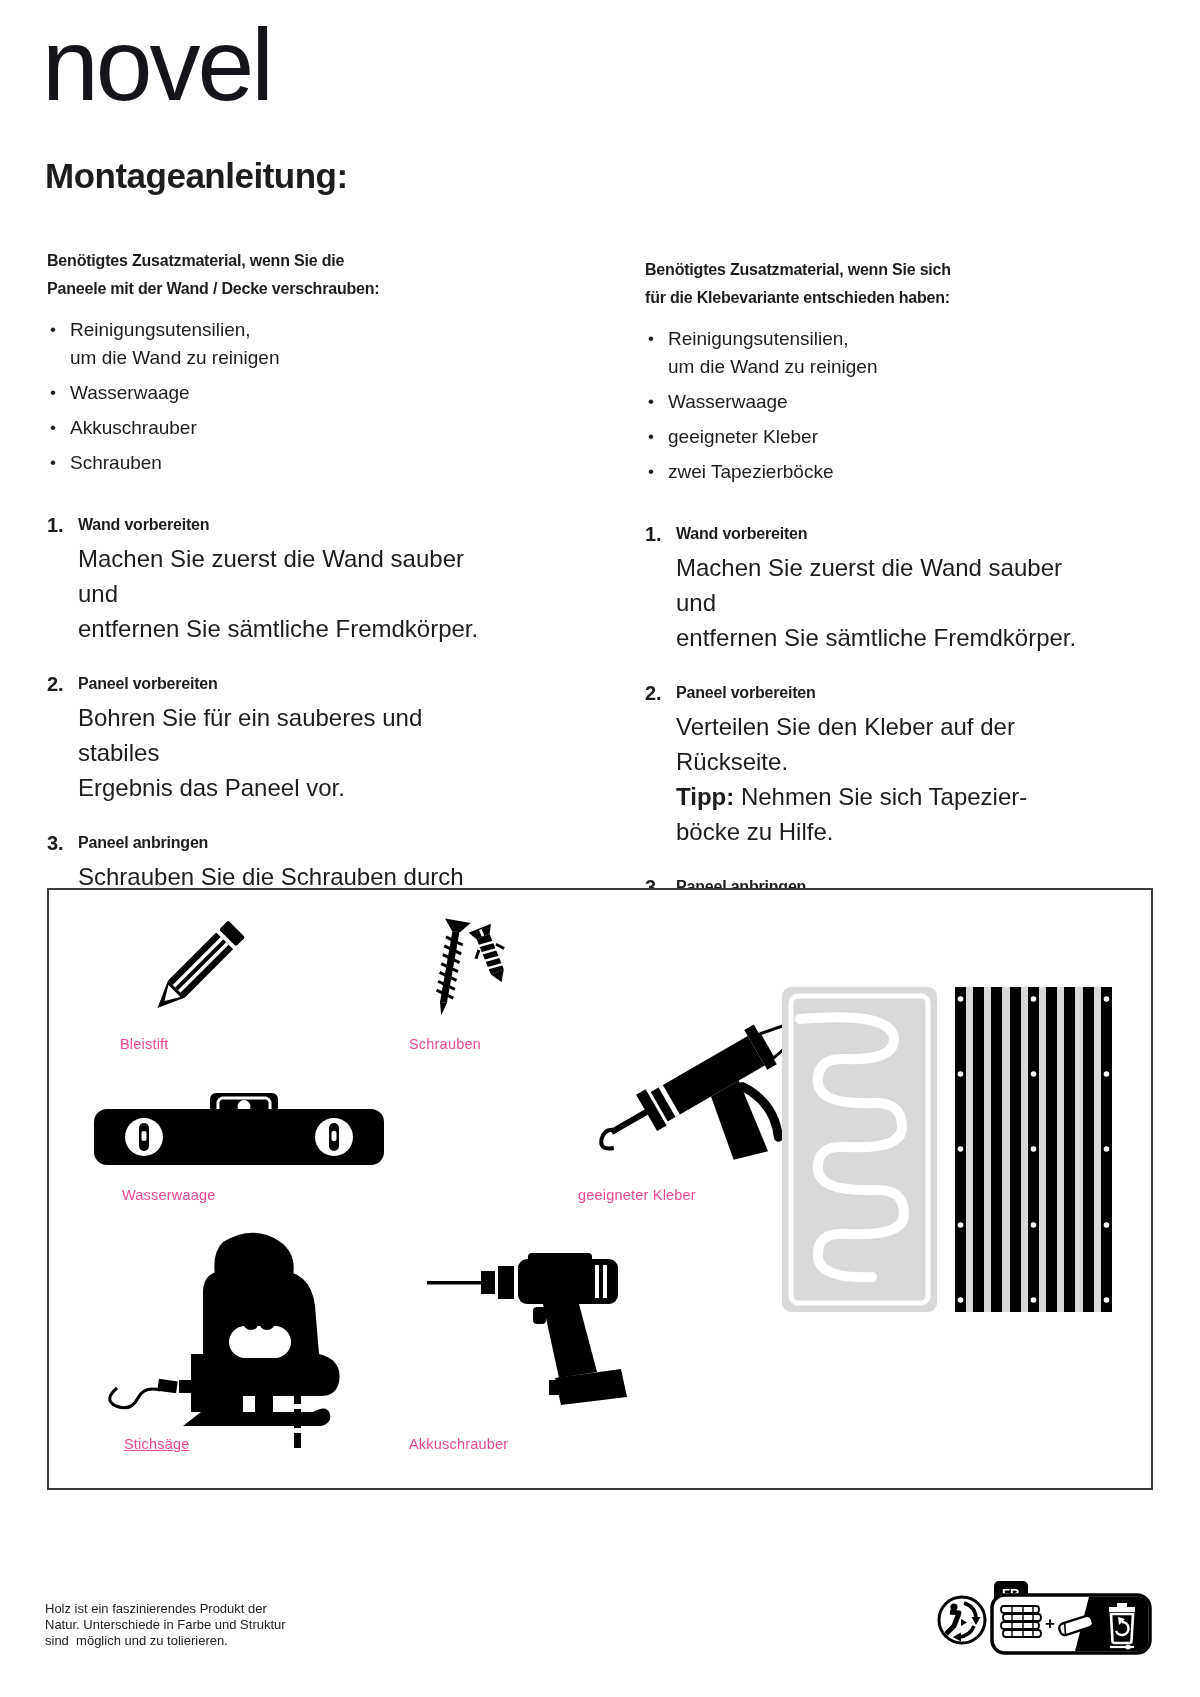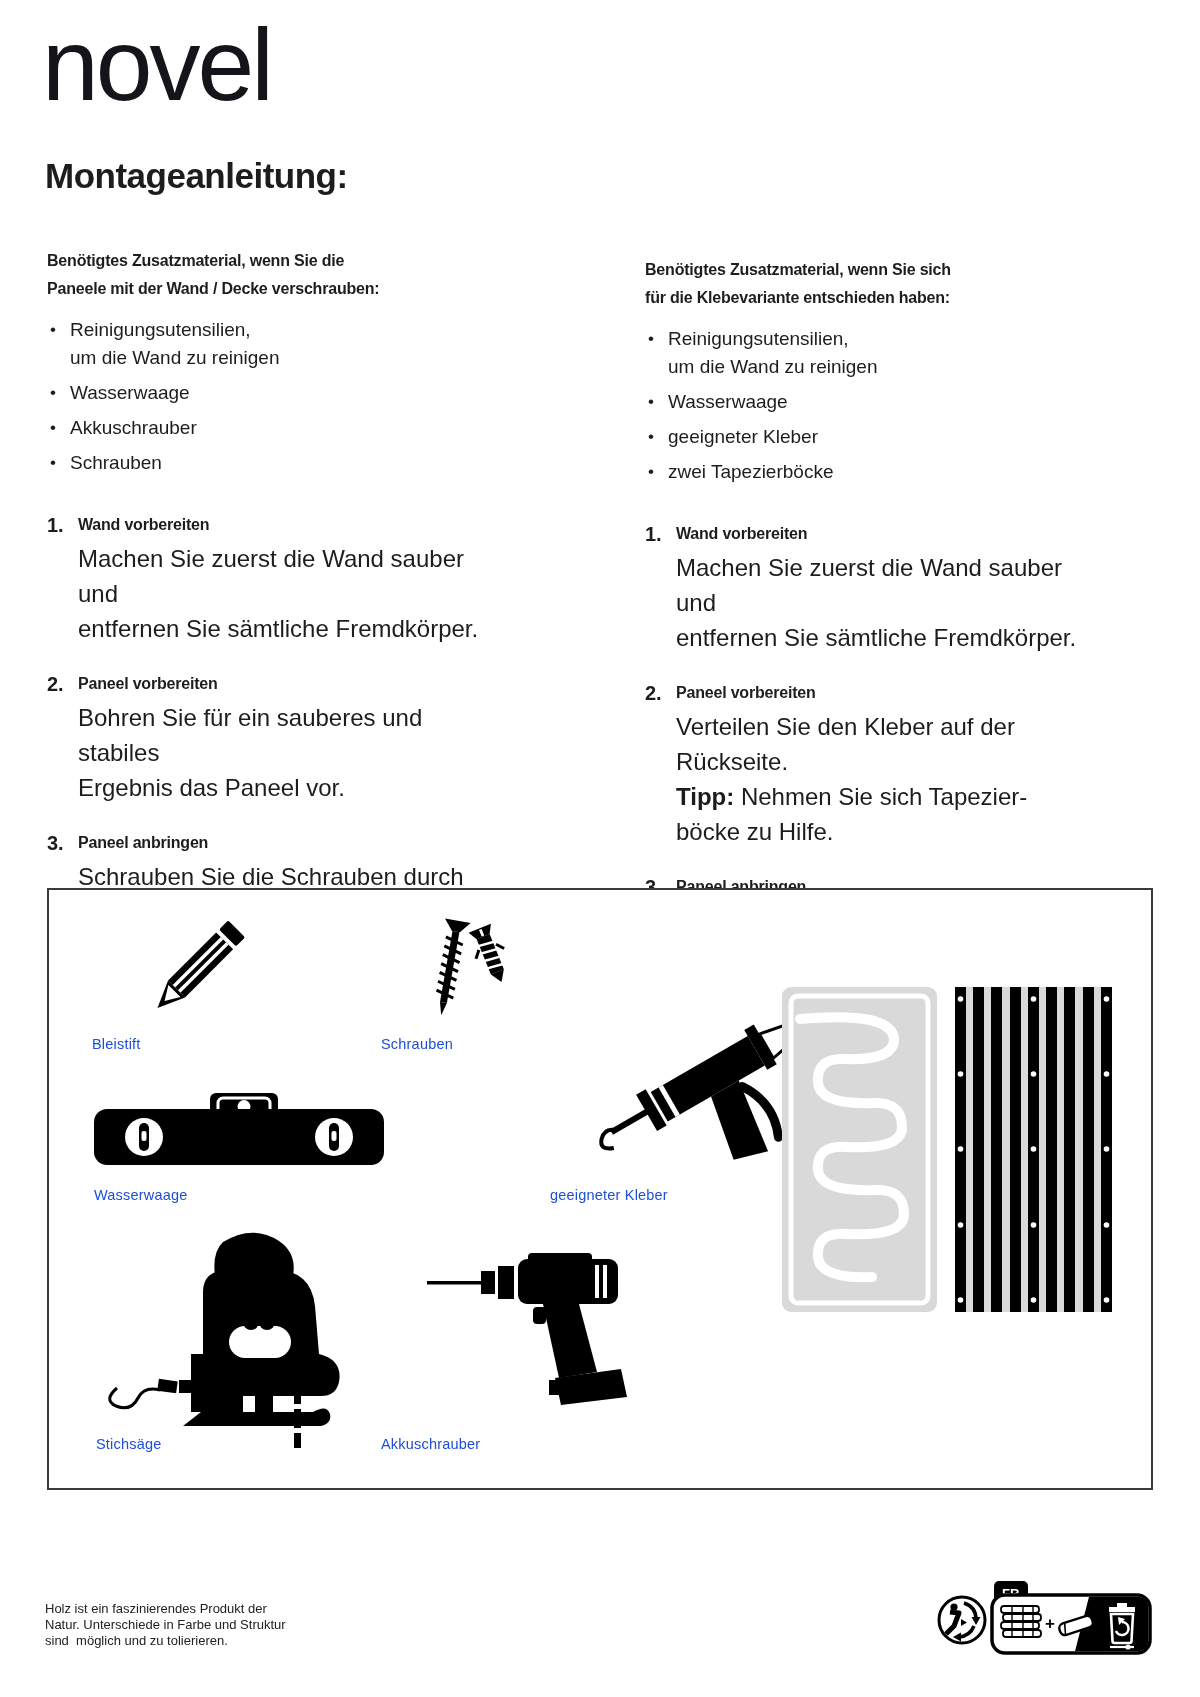--- a/index.html
+++ b/index.html
@@ -28,21 +28,21 @@
   .steps{margin-top:34px;}
   .step{display:flex;margin-bottom:24px;}
   .step-num{width:31px;flex:0 0 31px;font-size:20px;font-weight:bold;line-height:28px;}
   .step-title{font-size:16px;font-weight:bold;line-height:28px;margin-bottom:2px;letter-spacing:-0.2px;}
   .step-body{font-size:24px;line-height:35px;white-space:pre-line;}
   .step-body strong{font-weight:bold;}
   .tools-box{
     position:absolute;left:47px;top:888px;width:1102px;height:598px;
     border:2px solid #3a3a3a;background:#fff;
   }
-  .tool-label{position:absolute;font-size:14.5px;letter-spacing:0.2px;color:#1d4ed8;}
+  .tool-label{position:absolute;font-size:14.5px;letter-spacing:0.2px;color:#ec4899;margin-left:28px;}
   .icon-wrap{position:absolute;}
   .pencil-rot{transform:rotate(45deg);}
   .glue-panel{
     position:absolute;left:733px;top:97px;width:155px;height:325px;
     border-radius:8px;
   }
   .slat-panel{position:absolute;left:906px;top:97px;width:157px;height:325px;}
   .footer-note{
     position:absolute;left:45px;top:1601px;font-size:13px;line-height:16px;
     white-space:pre-wrap;color:#222;
@@ -219,21 +219,21 @@
         <circle cx="162" cy="92" r="8" fill="#000"></circle>
         <circle cx="176" cy="88" r="8" fill="#000"></circle>
         <rect x="150" y="166" width="18" height="18" fill="#000"></rect>
         <polygon points="78,196 96,182 208,182 208,196" fill="#000"></polygon>
         <path d="M208 182 q14 -8 17 2 q2 9 -9 12 h-8 z" fill="#000"></path>
         <rect x="189" y="156" width="7" height="62" fill="#000"></rect>
         <rect x="189" y="174" width="7" height="5" fill="#fff"></rect>
         <rect x="189" y="198" width="7" height="5" fill="#fff"></rect>
       </svg>
     </div>
-    <div class="tool-label" style="left:47px;top:546px;">Stichsäge</div>
+    <div class="tool-label" style="left:47px;top:546px;text-decoration:underline;">Stichsäge</div>
 
     <div class="icon-wrap" style="left:378px;top:362px;">
       <svg width="210" height="170" viewBox="0 0 210 170">
         <rect x="0" y="29" width="54" height="3.5" fill="#000"></rect>
         <rect x="54" y="19" width="14" height="23" fill="#000"></rect>
         <rect x="71" y="14" width="16" height="33" fill="#000"></rect>
         <rect x="91" y="7" width="100" height="45" rx="9" fill="#000"></rect>
         <rect x="101" y="1" width="64" height="10" rx="4" fill="#000"></rect>
         <rect x="168" y="13" width="4" height="33" fill="#fff"></rect>
         <rect x="176" y="13" width="4" height="33" fill="#fff"></rect>

